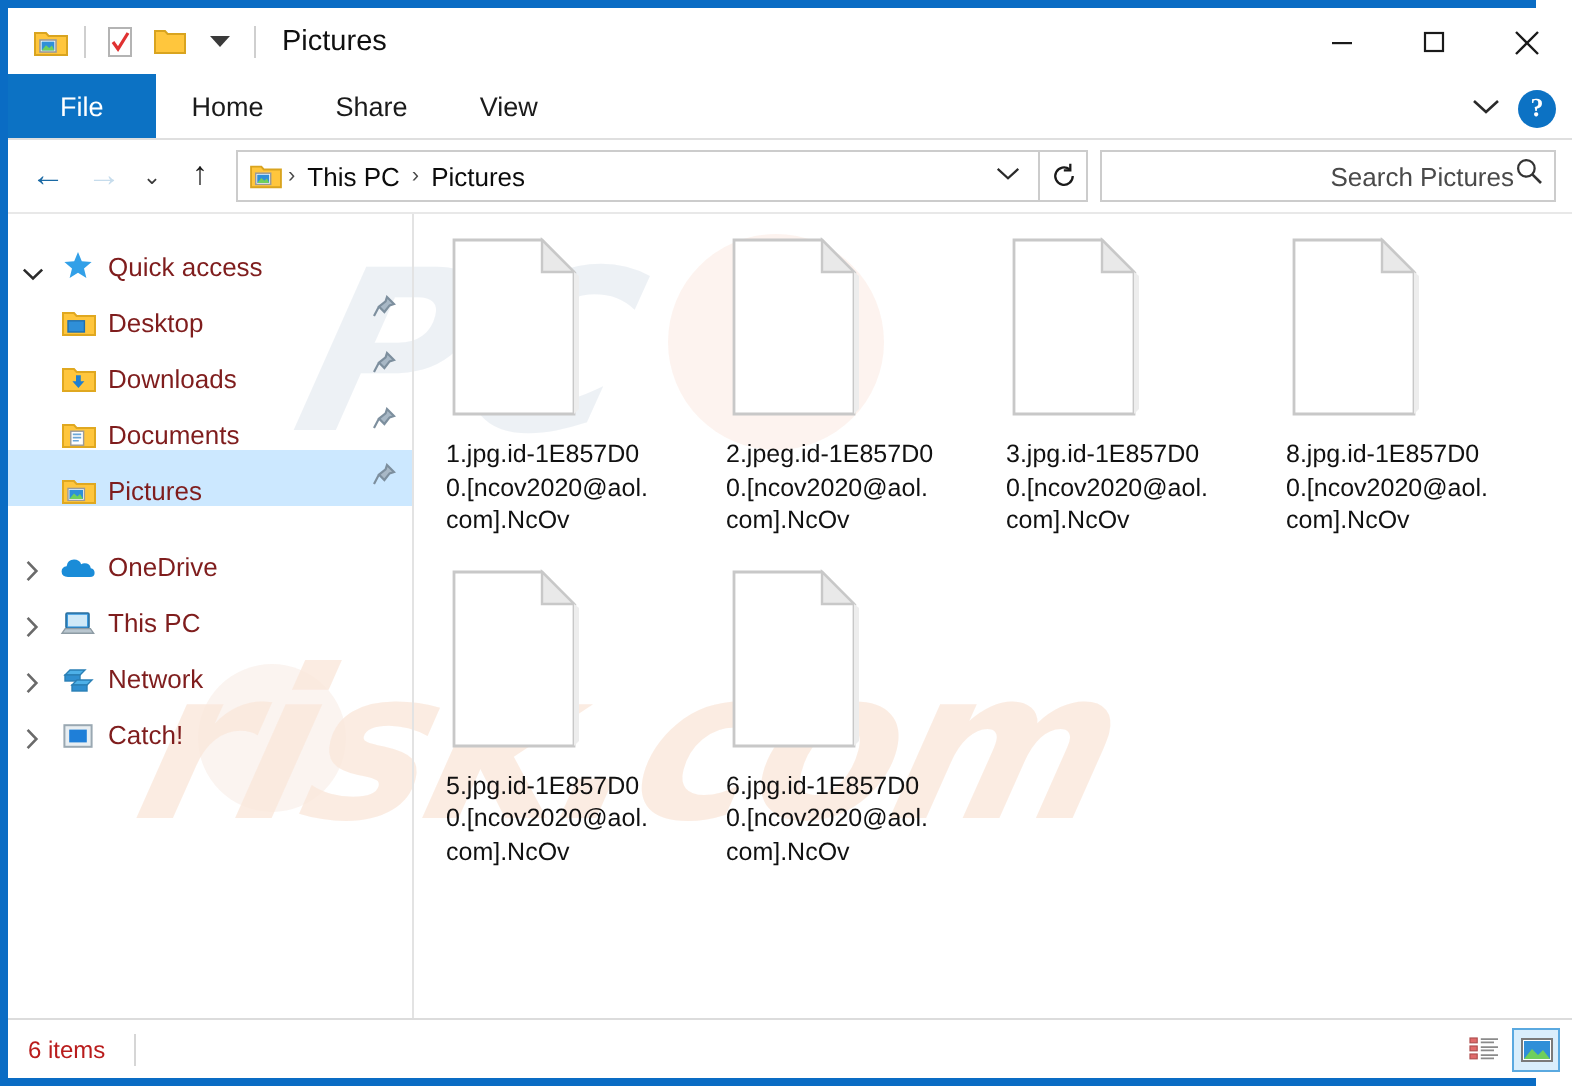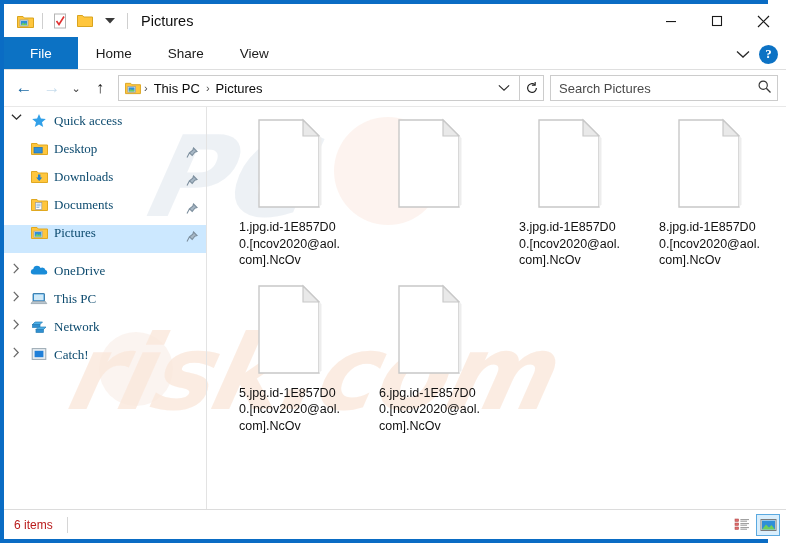--- a/index.html
+++ b/index.html
@@ -151,20 +151,21 @@
     display: flex; align-items: center;
     margin-left: 6px;
     padding: 0 5px 0 8px;
   }
   .searchbox input {
     flex: 1 1 auto; border: none; outline: none;
     font-size: 13px; color: #1d4ed8;
     font-family: "Liberation Sans", sans-serif;
     background: transparent;
     min-width: 0;
+    text-align: right;
   }
   .searchbox input::placeholder { color: #4a4a4a; }
 
   
   #body {
     flex: 1 1 auto;
     display: flex;
     min-height: 0;
     border-top: 1px solid #e8e8e8;
     position: relative;
@@ -220,26 +221,25 @@
     background: transparent;
     padding-top: 6px;
     position: relative;
     z-index: 1;
     border-right: 1px solid #e3e3e3;
     overflow: hidden;
   }
   .nav-row {
     height: 28px;
     display: flex;
-    align-items: flex-start;
+    align-items: flex-end;
     position: relative;
     font-size: 13px;
-    color: #0c4a6e;
+    color: #7f1d1d;
     padding-right: 6px;
-    font-family: Liberation Serif, serif;
   }
   .nav-row.selected { background: #cce8ff; }
   .chev {
     width: 24px; flex: 0 0 24px;
     display: flex; align-items: center; justify-content: center;
     font-size: 11px; color: #6a6a6a;
   }
   .chev.open { color: #2a2a2a; }
   .nav-ico {
     width: 22px; flex: 0 0 22px;
@@ -263,21 +263,20 @@
   .file-grid {
     display: flex;
     flex-wrap: wrap;
     align-content: flex-start;
   }
   .file-item {
     width: 140px;
     padding: 4px 2px 2px 2px;
     display: flex;
     flex-direction: column;
-    align-items: center;
     margin-bottom: 8px;
   }
   .doc-wrap {
     width: 72px; height: 96px;
     position: relative;
     margin-bottom: 6px;
   }
   .file-name {
     font-size: 12.5px;
     line-height: 16.5px;
@@ -596,20 +595,21 @@
           </div>
 
           <div class="file-item">
             <div class="doc-wrap">
               <svg width="72" height="96" viewBox="0 0 72 96">
                 <path d="M4 3 L48 3 L64 19 L64 90 L4 90 Z" fill="#ffffff" stroke="#c8c8c8" stroke-width="1.4"></path>
                 <path d="M48 3 L64 19 L48 19 Z" fill="#e9e9e9" stroke="#c8c8c8" stroke-width="1.2"></path>
                 <path d="M64 90 L66.5 87.5 L66.5 21 L64 19 Z" fill="#ededed"></path>
               </svg>
             </div>
+            <div class="file-name">2.jpeg.id-1E857D00.[ncov2020@aol.com].NcOv</div>
           </div>
 
           <div class="file-item">
             <div class="doc-wrap">
               <svg width="72" height="96" viewBox="0 0 72 96">
                 <path d="M4 3 L48 3 L64 19 L64 90 L4 90 Z" fill="#ffffff" stroke="#c8c8c8" stroke-width="1.4"></path>
                 <path d="M48 3 L64 19 L48 19 Z" fill="#e9e9e9" stroke="#c8c8c8" stroke-width="1.2"></path>
                 <path d="M64 90 L66.5 87.5 L66.5 21 L64 19 Z" fill="#ededed"></path>
               </svg>
             </div>

